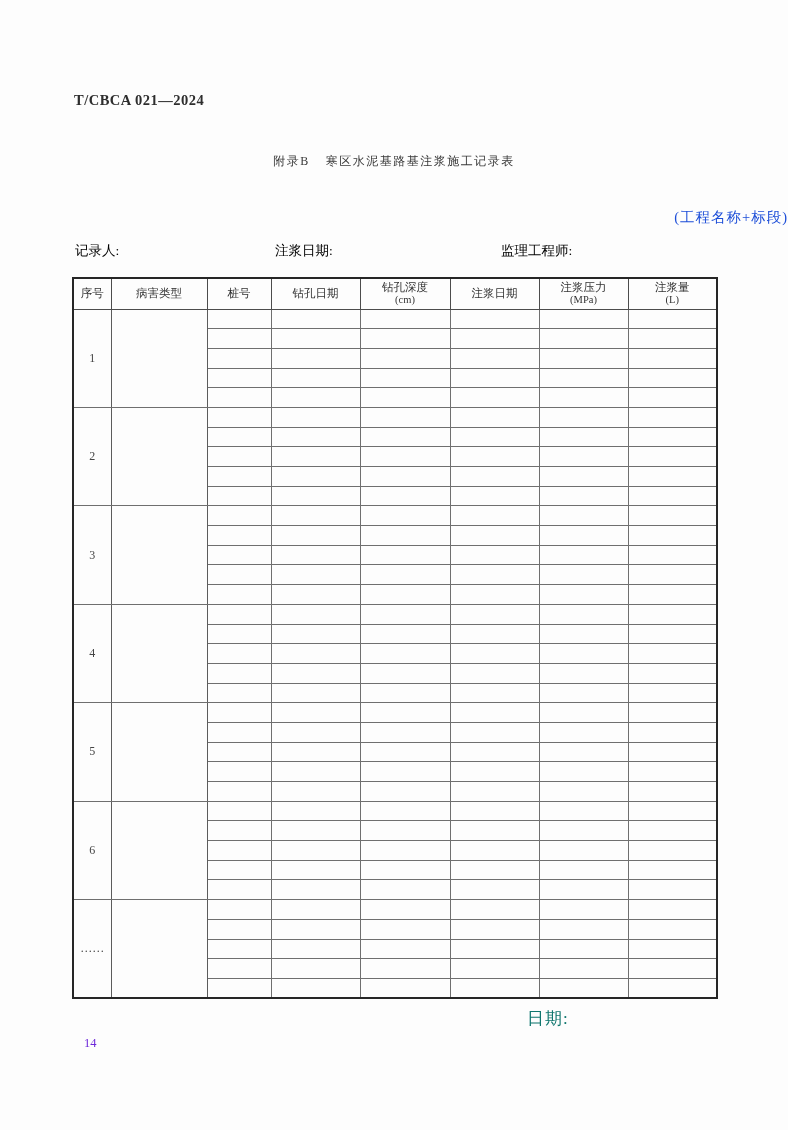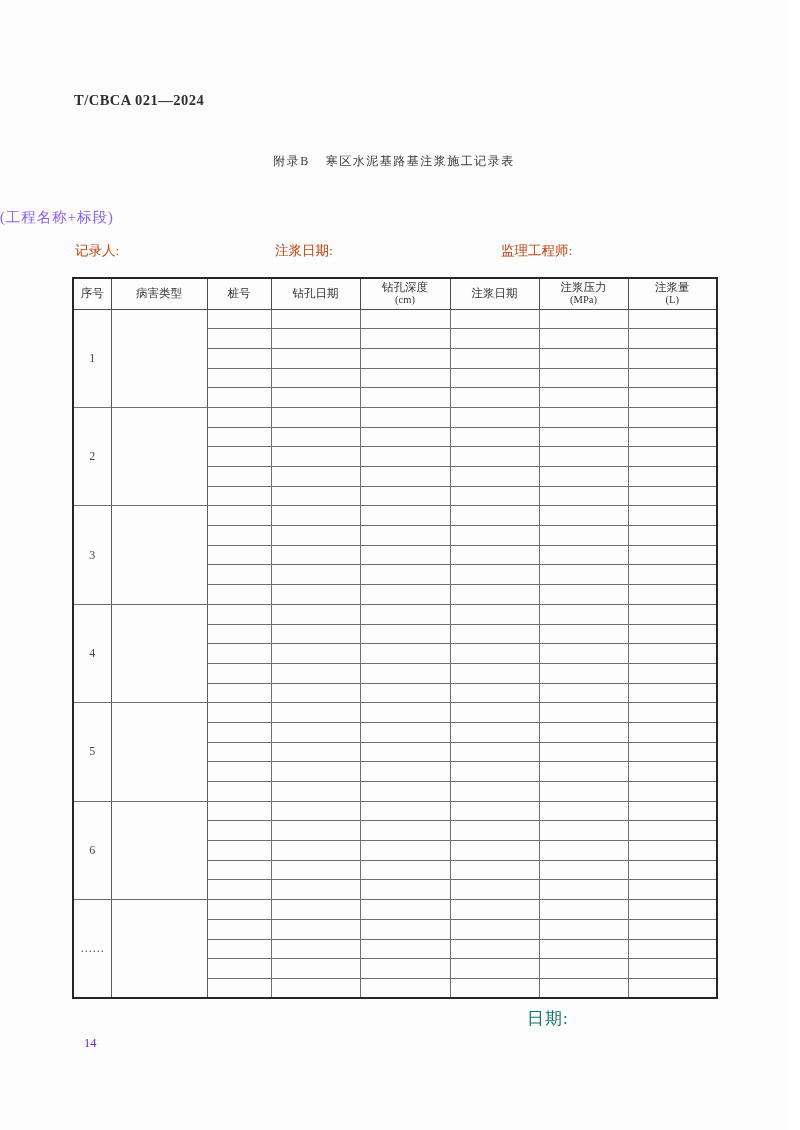--- a/index.html
+++ b/index.html
@@ -10,24 +10,24 @@
   .doc-number{
     position:absolute;left:74px;top:92px;font-size:14.5px;font-weight:bold;
     color:#2e2e2e;letter-spacing:0.5px;
   }
   .title-line{
     position:absolute;left:0;top:153px;width:788px;text-align:center;
     font-size:12px;color:#383838;letter-spacing:1.5px;
   }
   .title-line .appendix{margin-right:16px;}
   .subtitle{
-    position:absolute;left:0;top:208px;width:788px;text-align:left;
-    font-size:14.5px;color:#8b5cf6;letter-spacing:1px;
-  }
-  .signer-row{position:absolute;left:0;top:242px;width:800px;height:20px;font-size:13.5px;color:#c2410c;}
+    position:absolute;left:0;top:208px;width:788px;text-align:right;
+    font-size:14.5px;color:#1d4ed8;letter-spacing:1px;
+  }
+  .signer-row{position:absolute;left:0;top:242px;width:800px;height:20px;font-size:13.5px;color:#000000;}
   .signer-row .recorder{position:absolute;left:75px;}
   .signer-row .lead{position:absolute;left:275px;}
   .signer-row .supervisor{position:absolute;left:501px;}
 
   table.record-table{
     position:absolute;left:72px;top:277px;width:644px;
     border-collapse:collapse;table-layout:fixed;
     border:2px solid #262626;
   }
   .record-table col.c0{width:38px}.record-table col.c1{width:96px}

